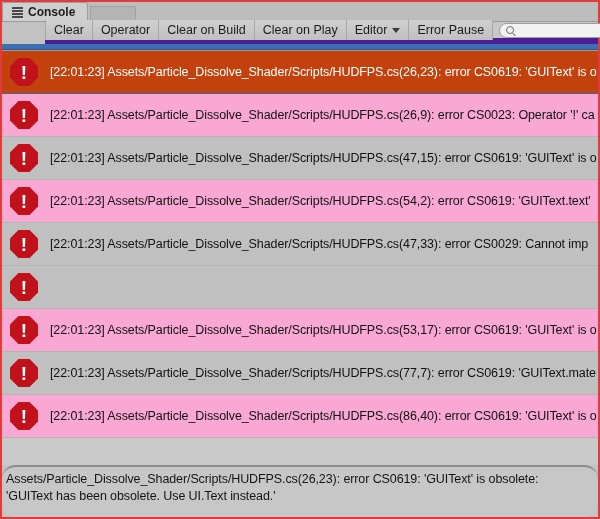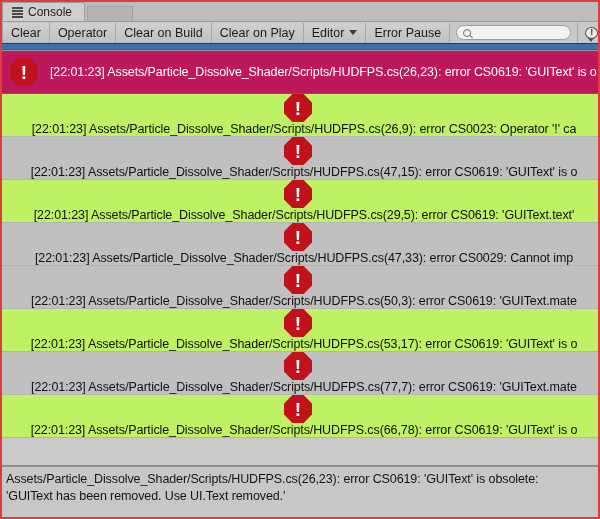--- a/index.html
+++ b/index.html
@@ -15,38 +15,38 @@
   }
   
   .tabstrip{
     height:20px;flex:0 0 20px;background:#bdbdbd;display:flex;align-items:flex-end;
     border-bottom:1px solid #9a9a9a;box-sizing:border-box;
   }
   .tab{
     height:19px;display:flex;align-items:center;gap:5px;padding:0 12px 0 9px;
     background:#cfcfcf;border:1px solid #9e9e9e;border-bottom:none;
     border-top-left-radius:3px;border-top-right-radius:3px;
-    font-size:12px;color:#1d1d1d;box-sizing:border-box;
+    font-size:12px;color:#1d1d1d;box-sizing:border-box;font-weight:bold;
   }
   .tab-blank{
     height:15px;width:46px;margin-left:2px;background:#b4b4b4;
     border:1px solid #a2a2a2;border-bottom:none;box-sizing:border-box;
   }
   .console-icon{display:inline-block;width:11px;height:12px;position:relative;}
   .console-icon i{
     position:absolute;left:0;width:11px;height:1.5px;background:#4a4a4a;display:block;
   }
   .console-icon i:nth-child(1){top:1px;}
   .console-icon i:nth-child(2){top:4px;}
   .console-icon i:nth-child(3){top:7px;}
   .console-icon i:nth-child(4){top:10px;}
   
   .toolbar{
     flex:0 0 22px;height:22px;background:#c8c8c8;display:flex;align-items:center;
-    box-sizing:border-box;border-bottom:1px solid #4c1d95;
+    box-sizing:border-box;border-bottom:6px solid #4c1d95;margin-left:43px;
   }
   .tbtn{
     height:20px;display:flex;align-items:center;padding:0 8px;font-size:12.5px;
     color:#1b1b1b;border-right:1px solid #a6a6a6;box-sizing:border-box;
     background:linear-gradient(#d0d0d0,#c0c0c0);white-space:nowrap;
   }
   .tbtn:first-child{border-left:1px solid #a6a6a6;}
   .tbtn .caret{
     display:inline-block;margin-left:5px;width:0;height:0;
     border-left:4px solid transparent;border-right:4px solid transparent;
@@ -88,44 +88,44 @@
   
   .list{
     flex:1 1 auto;overflow:hidden;position:relative;background:#c9c9c9;
     border-top:1px solid #9a9a9a;
   }
   .row{
     height:43px;display:flex;align-items:center;box-sizing:border-box;
     padding-left:8px;white-space:nowrap;overflow:hidden;
     border-bottom:1px solid #b4b4b4;
   }
-  .row.odd{background:#bef264;flex-direction:column;}
-  .row.even{background:#c0c0c0;flex-direction:column;}
-  .row.selected{background:#be185d;border-bottom:1px solid #36699f;}
+  .row.odd{background:#f9a8d4;}
+  .row.even{background:#c0c0c0;}
+  .row.selected{background:#c2410c;border-bottom:1px solid #36699f;}
   .row.selected .row-text{color:#ffffff;}
   .err-icon{
     flex:0 0 auto;width:28px;height:28px;position:relative;margin-right:12px;
   }
   .err-icon .oct{
     width:28px;height:28px;background:#c1121c;
     clip-path:polygon(30% 0,70% 0,100% 30%,100% 70%,70% 100%,30% 100%,0 70%,0 30%);
     display:flex;align-items:center;justify-content:center;
   }
   .err-icon .oct::after{
     content:"!";color:#ffffff;font-size:19px;font-weight:bold;line-height:1;
     font-family:"Liberation Sans",sans-serif;
   }
   .row-text{
     font-size:12.5px;color:#111111;overflow:hidden;text-overflow:clip;
     white-space:nowrap;letter-spacing:-0.1px;
   }
   
   .detail{
     flex:0 0 52px;background:#c7c7c7;border-top:2px solid #8c8c8c;
-    padding:4px 6px 0 4px;box-sizing:border-box;overflow:hidden;
+    padding:4px 6px 0 4px;box-sizing:border-box;overflow:hidden;border-radius:14px;
   }
   .detail-line{
     font-size:12.5px;color:#141414;line-height:17px;white-space:nowrap;
     letter-spacing:-0.1px;
   }
 </style>
 </head>
 <body>
 
 <div class="window">
@@ -187,59 +187,58 @@
       <span class="err-icon">
           <span class="oct"></span>
         </span>
       <span class="row-text">[22:01:23] Assets/Particle_Dissolve_Shader/Scripts/HUDFPS.cs(47,15): error CS0619: 'GUIText' is o</span>
     </div>
 
     <div class="row odd">
       <span class="err-icon">
           <span class="oct"></span>
         </span>
-      <span class="row-text">[22:01:23] Assets/Particle_Dissolve_Shader/Scripts/HUDFPS.cs(29,5): error CS0619: 'GUIText.text'</span>
+      <span class="row-text">[22:01:23] Assets/Particle_Dissolve_Shader/Scripts/HUDFPS.cs(54,2): error CS0619: 'GUIText.text'</span>
     </div>
 
     <div class="row even">
       <span class="err-icon">
           <span class="oct"></span>
         </span>
       <span class="row-text">[22:01:23] Assets/Particle_Dissolve_Shader/Scripts/HUDFPS.cs(47,33): error CS0029: Cannot imp</span>
     </div>
 
 
     <div class="row even">
       <span class="err-icon">
           <span class="oct"></span>
         </span>
-      <span class="row-text">[22:01:23] Assets/Particle_Dissolve_Shader/Scripts/HUDFPS.cs(50,3): error CS0619: 'GUIText.mate</span>
     </div>
 
     <div class="row odd">
       <span class="err-icon">
           <span class="oct"></span>
         </span>
       <span class="row-text">[22:01:23] Assets/Particle_Dissolve_Shader/Scripts/HUDFPS.cs(53,17): error CS0619: 'GUIText' is o</span>
     </div>
 
     <div class="row even">
       <span class="err-icon">
           <span class="oct"></span>
         </span>
       <span class="row-text">[22:01:23] Assets/Particle_Dissolve_Shader/Scripts/HUDFPS.cs(77,7): error CS0619: 'GUIText.mate</span>
     </div>
 
     <div class="row odd">
       <span class="err-icon">
           <span class="oct"></span>
         </span>
-      <span class="row-text">[22:01:23] Assets/Particle_Dissolve_Shader/Scripts/HUDFPS.cs(66,78): error CS0619: 'GUIText' is o</span>
+      <span class="row-text">[22:01:23] Assets/Particle_Dissolve_Shader/Scripts/HUDFPS.cs(86,40): error CS0619: 'GUIText' is o</span>
     </div>
 
   </div>
 
   <div class="detail">
     <div class="detail-line">Assets/Particle_Dissolve_Shader/Scripts/HUDFPS.cs(26,23): error CS0619: 'GUIText' is obsolete:</div>
-    <div class="detail-line">'GUIText has been removed. Use UI.Text removed.'</div>
+    <div class="detail-line">'GUIText has been obsolete. Use UI.Text instead.'</div>
   </div>
 
 </div>
 
 </body></html>

